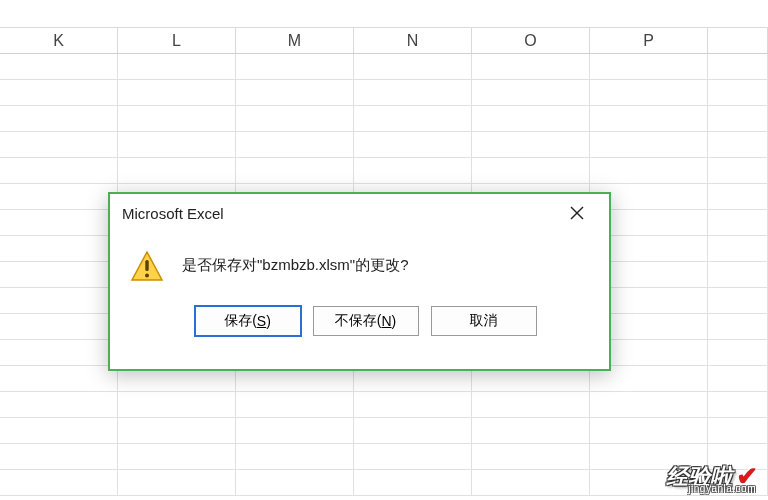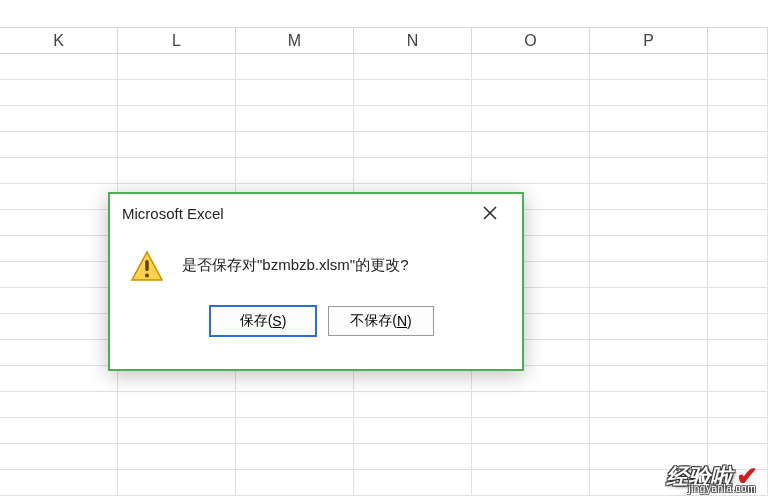--- a/index.html
+++ b/index.html
@@ -44,21 +44,21 @@
     border-bottom: 1px solid #e0e0e0;
   }
   .row .cell {
     flex: 0 0 118px;
     border-right: 1px solid #e0e0e0;
   }
   .dialog {
     position: absolute;
     left: 108px;
     top: 192px;
-    width: 416px;
+    width: 503px;
     height: 179px;
     background: #ffffff;
     border: 2px solid #4caf50;
     box-shadow: 0 4px 20px rgba(0,0,0,0.25);
   }
   .titlebar {
     height: 38px;
     display: flex;
     align-items: center;
     padding: 0 12px;
@@ -343,20 +343,21 @@
         <polygon points="17,2 32,30 2,30" fill="#ffd24a" stroke="#c98f00" stroke-width="1.5"></polygon>
         <rect x="15.3" y="10" width="3.4" height="11" rx="1.5" fill="#5a4000"></rect>
         <circle cx="17" cy="25.5" r="2" fill="#5a4000"></circle>
       </svg>
     </div>
     <div class="msg">是否保存对"bzmbzb.xlsm"的更改?</div>
   </div>
   <div class="buttons">
     <button class="btn primary">保存(<u>S</u>)</button>
     <button class="btn">不保存(<u>N</u>)</button>
+    <button class="btn">取消</button>
   </div>
 </div>
 
 <div class="watermark">
   <span class="main">经验啦</span>
   <span class="check">✔</span>
   <span class="sub">jingyanla.com</span>
 </div>
 
 </body></html>

